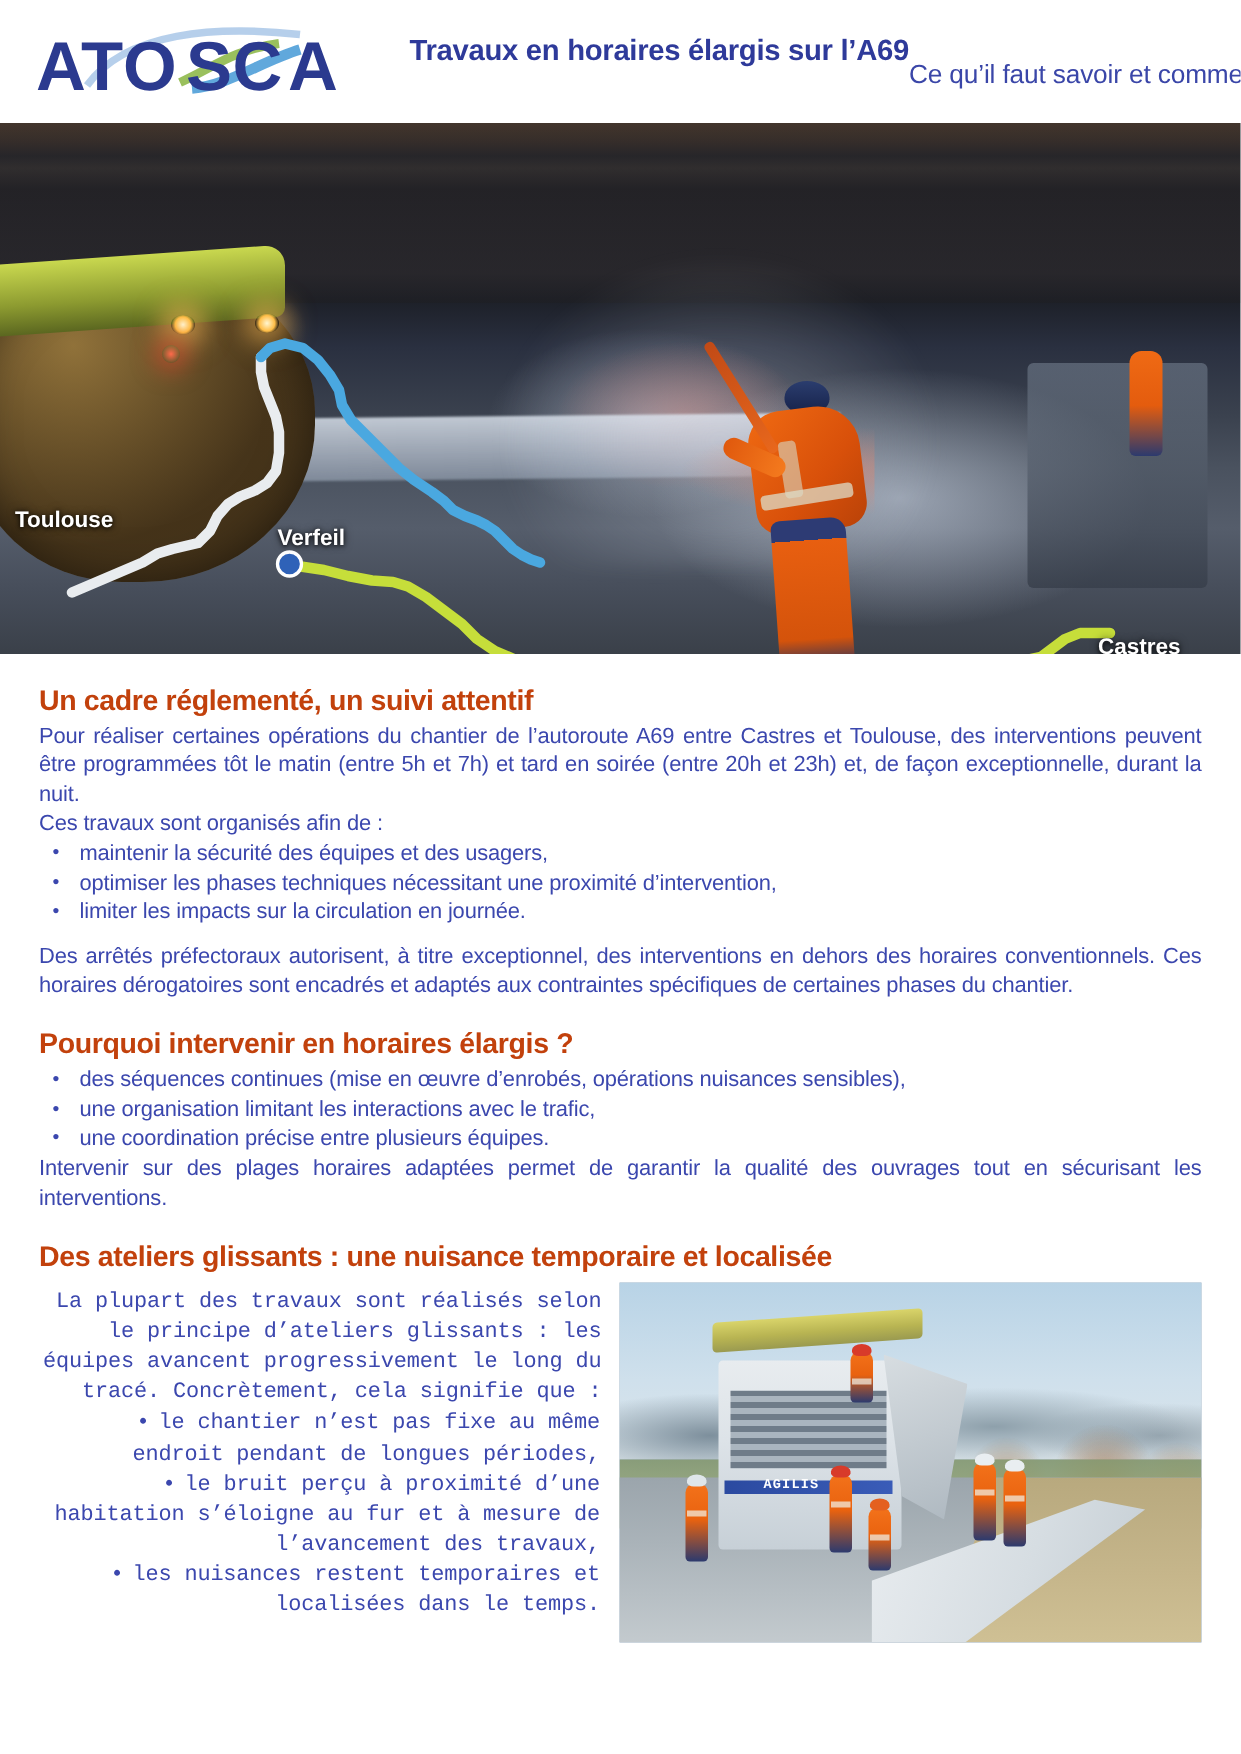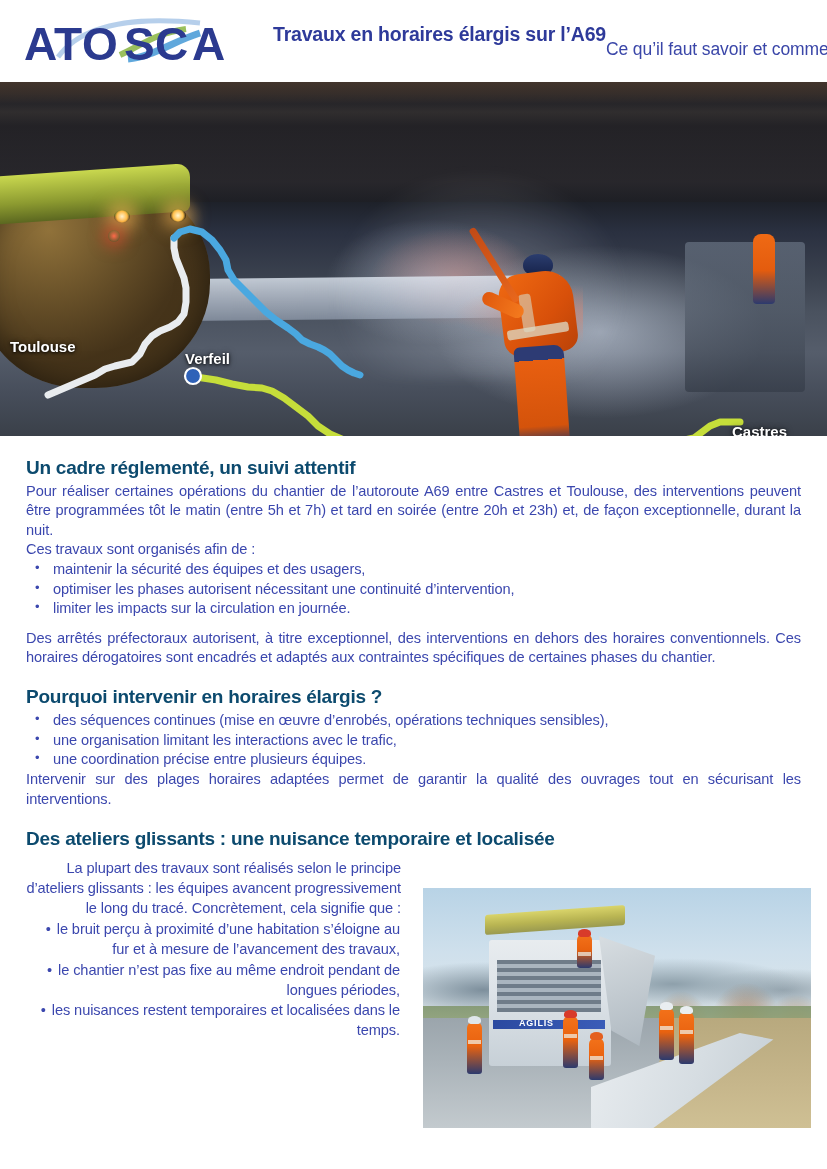--- a/index.html
+++ b/index.html
@@ -239,21 +239,21 @@
 
   
   .content {
     padding: 20px 26px 0 26px;
     box-sizing: border-box;
   }
   h2.section-title {
     margin: 0 0 2px 0;
     font-size: 19px;
     font-weight: bold;
-    color: #0c4a6e;
+    color: #c2410c;
     letter-spacing: -0.25px;
     line-height: 1.25;
   }
   .section + .section { margin-top: 18px; }
   p.body {
     margin: 0;
     font-size: 14.6px;
     line-height: 1.33;
     color: #3b47ae;
     text-align: justify;
@@ -280,22 +280,23 @@
     top: -1px;
     font-size: 13px;
     color: #3b47ae;
   }
   .gap-sm { height: 9px; }
 
   
   .split {
     display: flex;
     align-items: flex-start;
-    gap: 22px;
+    gap: 12px;
     margin-top: 4px;
+    font-family: Liberation Mono, monospace;
   }
   .split-left {
     flex: 0 0 375px;
     width: 375px;
     text-align: right;
     padding-top: 3px;
   }
   .split-left p.body,
   .split-left ul.bullets li {
     text-align: right;
@@ -310,21 +311,20 @@
     content: "";
     display: none;
   }
   .split-left ul.bullets li .dot {
     margin-right: 6px;
   }
   .split-right {
     flex: 1 1 auto;
     display: flex;
     flex-direction: column;
-    margin-top: 33px;
   }
   .photo2 {
     width: 388px;
     height: 240px;
     position: relative;
     overflow: hidden;
     background: #9fb4c6;
   }
   
   .photo2-sky {
@@ -495,46 +495,46 @@
 </div>
 
 <div class="content">
 
   <div class="section">
     <h2 class="section-title">Un cadre réglementé, un suivi attentif</h2>
     <p class="body">Pour réaliser certaines opérations du chantier de l’autoroute A69 entre Castres et Toulouse, des interventions peuvent être programmées tôt le matin (entre 5h et 7h) et tard en soirée (entre 20h et 23h) et, de façon exceptionnelle, durant la nuit.</p>
     <p class="body nj">Ces travaux sont organisés afin de :</p>
     <ul class="bullets">
       <li>maintenir la sécurité des équipes et des usagers,</li>
-      <li>optimiser les phases autorisent nécessitant une continuité d’intervention,</li>
+      <li>optimiser les phases techniques nécessitant une proximité d’intervention,</li>
       <li>limiter les impacts sur la circulation en journée.</li>
     </ul>
     <div class="gap-sm"></div>
     <p class="body">Des arrêtés préfectoraux autorisent, à titre exceptionnel, des interventions en dehors des horaires conventionnels. Ces horaires dérogatoires sont encadrés et adaptés aux contraintes spécifiques de certaines phases du chantier.</p>
   </div>
 
   <div class="section">
     <h2 class="section-title">Pourquoi intervenir en horaires élargis ?</h2>
     <ul class="bullets">
-      <li>des séquences continues (mise en œuvre d’enrobés, opérations techniques sensibles),</li>
+      <li>des séquences continues (mise en œuvre d’enrobés, opérations nuisances sensibles),</li>
       <li>une organisation limitant les interactions avec le trafic,</li>
       <li>une coordination précise entre plusieurs équipes.</li>
     </ul>
     <p class="body">Intervenir sur des plages horaires adaptées permet de garantir la qualité des ouvrages tout en sécurisant les interventions.</p>
   </div>
 
   <div class="section">
     <h2 class="section-title">Des ateliers glissants : une nuisance temporaire et localisée</h2>
     <div class="split">
 
       <div class="split-left">
         <p class="body">La plupart des travaux sont réalisés selon le principe d’ateliers glissants : les équipes avancent progressivement le long du tracé. Concrètement, cela signifie que :</p>
         <ul class="bullets">
+          <li><span class="dot">•</span><span>le chantier n’est pas fixe au même endroit pendant de longues périodes,</span></li>
           <li><span class="dot">•</span><span>le bruit perçu à proximité d’une habitation s’éloigne au fur et à mesure de l’avancement des travaux,</span></li>
-          <li><span class="dot">•</span><span>le chantier n’est pas fixe au même endroit pendant de longues périodes,</span></li>
           <li><span class="dot">•</span><span>les nuisances restent temporaires et localisées dans le temps.</span></li>
         </ul>
       </div>
 
       <div class="split-right">
         <div class="photo2">
           <div class="photo2-sky"></div>
           <div class="photo2-hills"></div>
           <div class="photo2-trees"></div>
           <div class="photo2-greenfield"></div>

